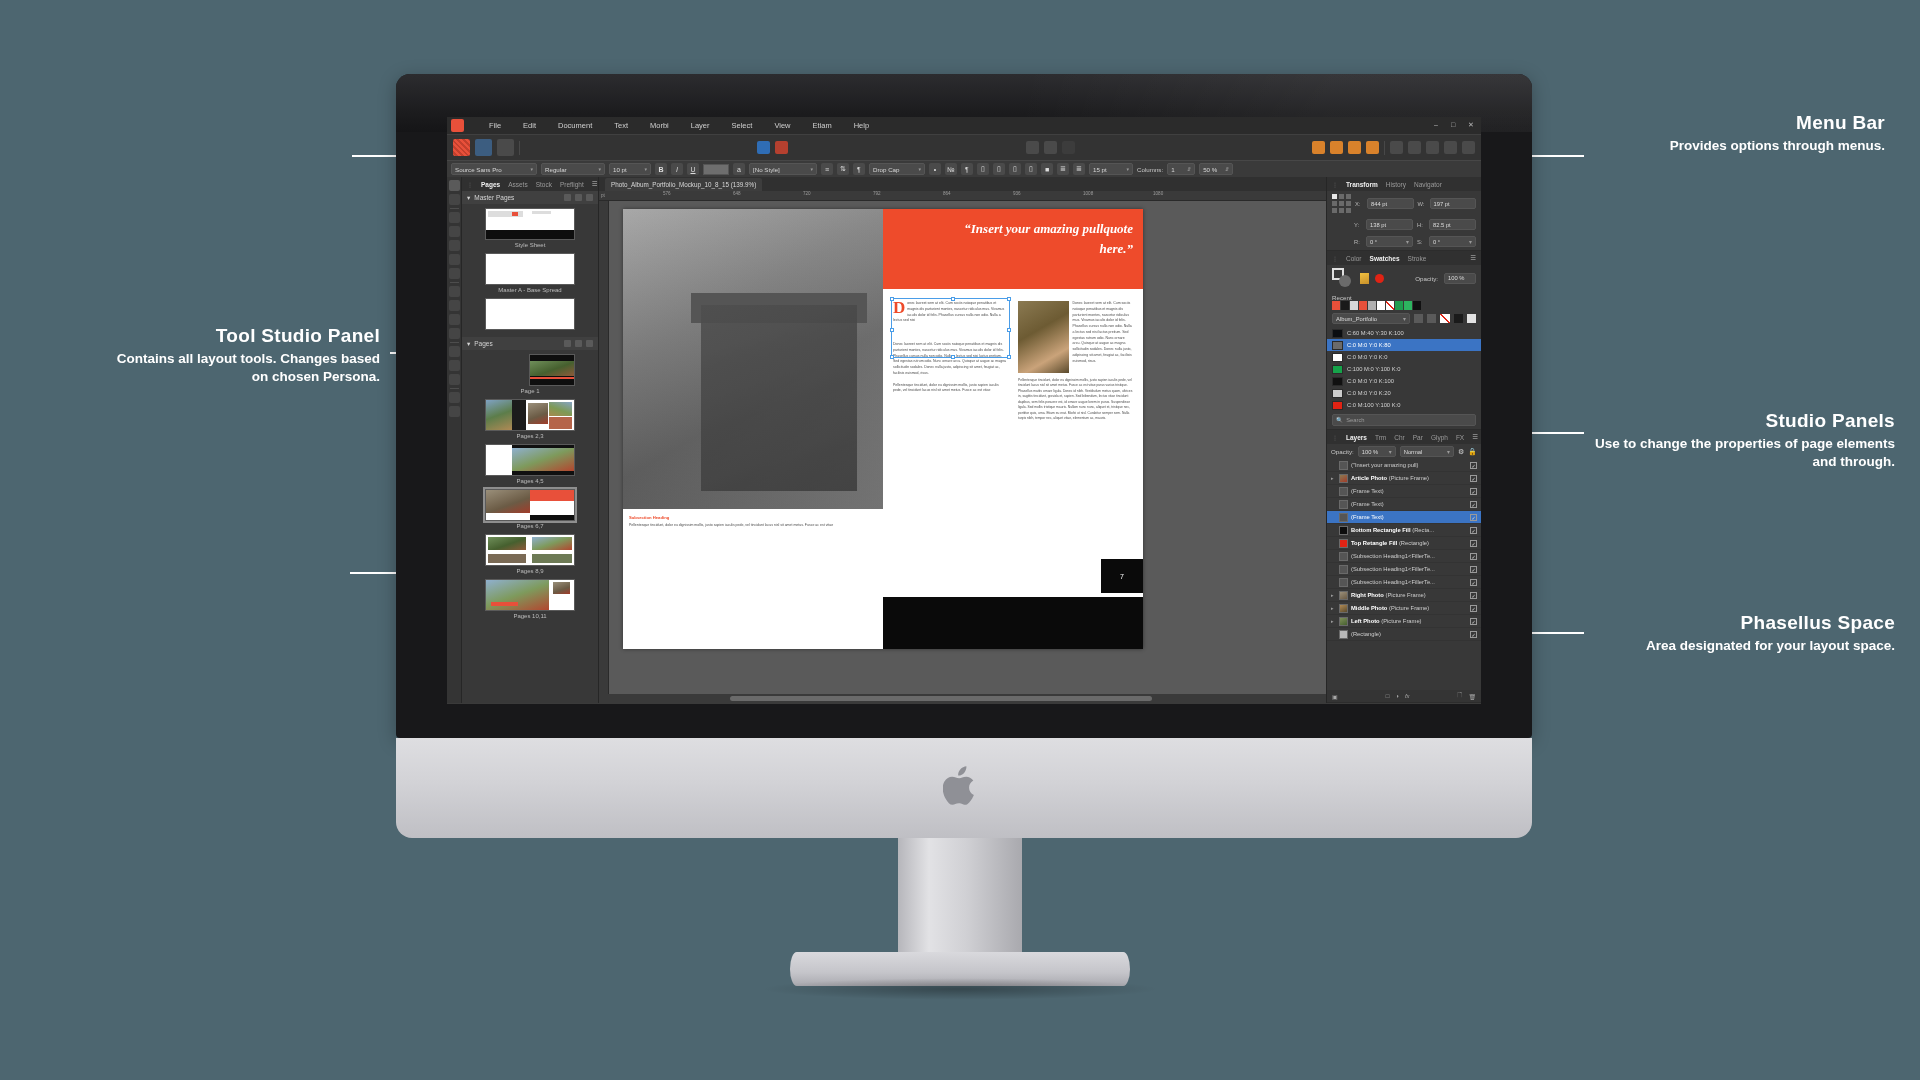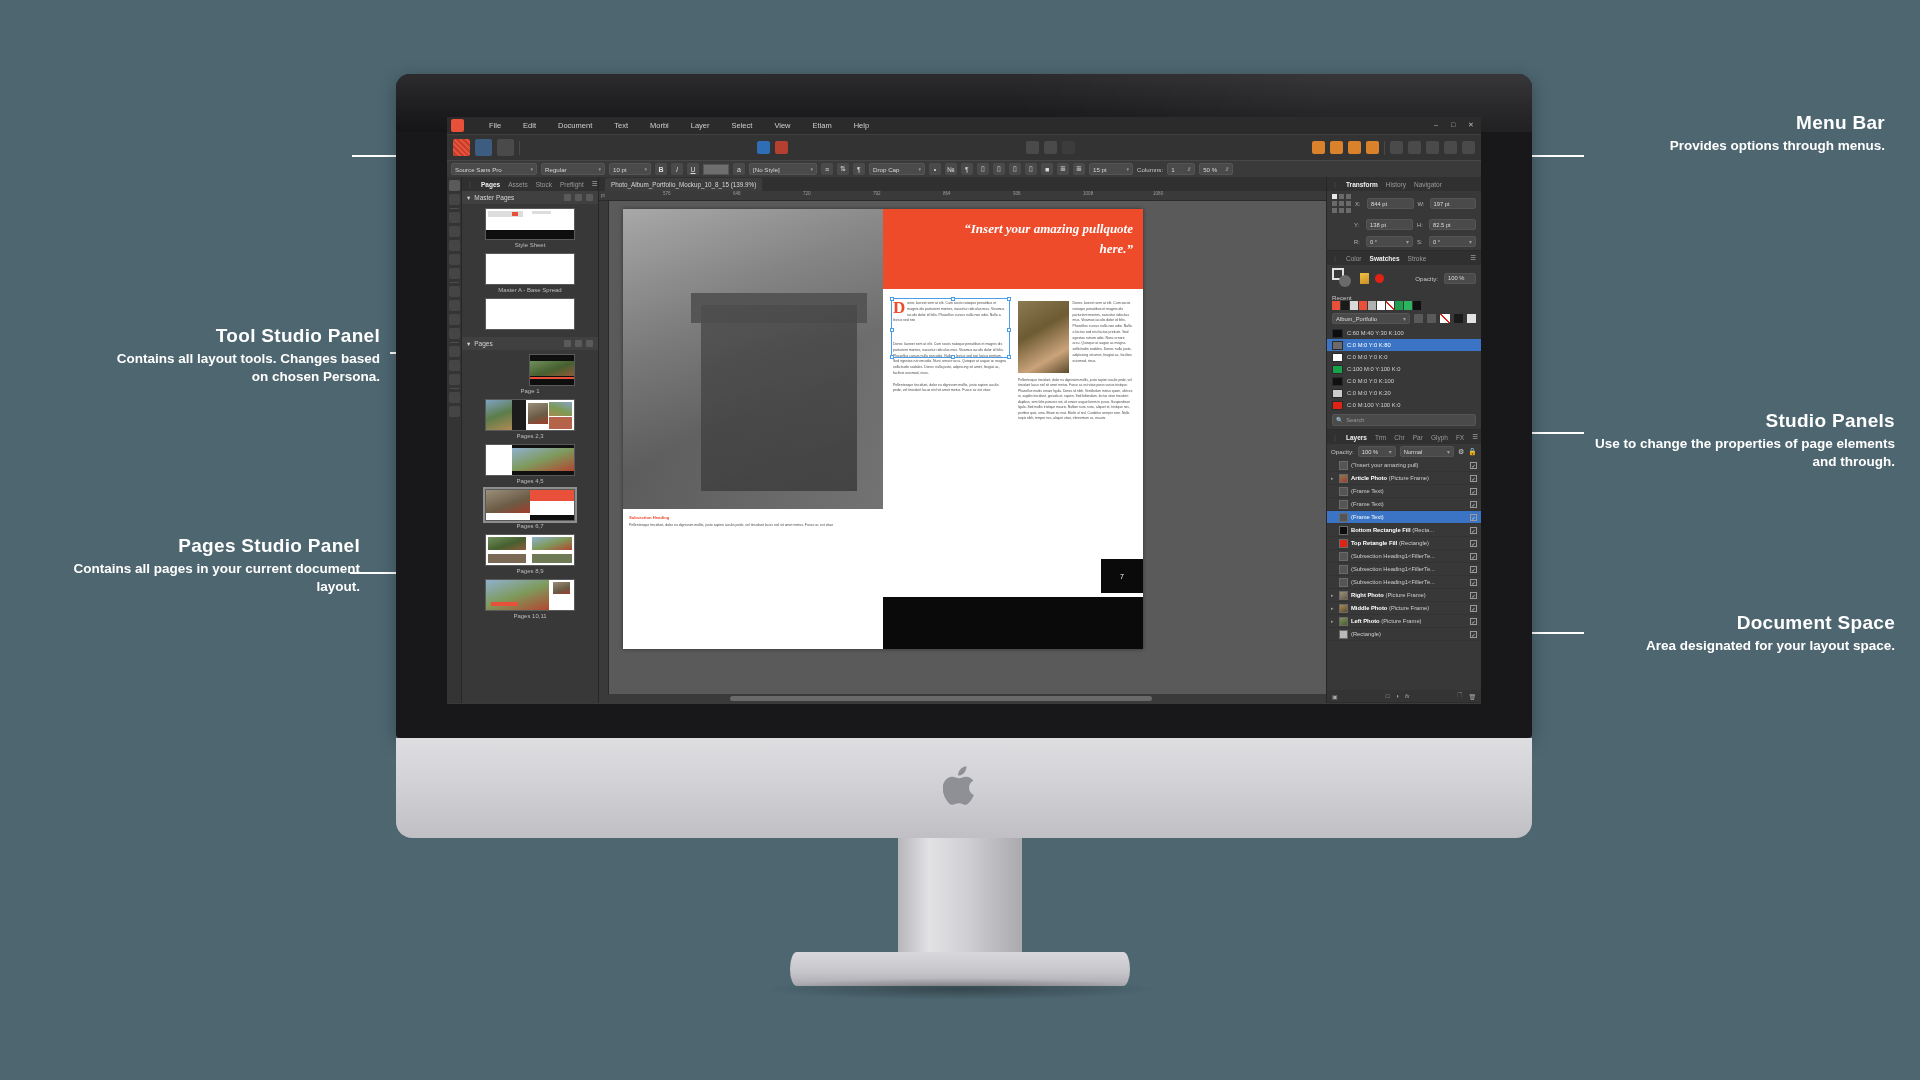--- a/index.html
+++ b/index.html
@@ -259,43 +259,39 @@
   <div class="leader" style="left:352px; top:155px; width:148px;"></div>
   <div class="leader-dot" style="left:487px; top:143px;"></div>
 
   <div class="callout right" style="left:100px; top:325px; width:280px;">
     <div class="c-title">Tool Studio Panel</div>
     <div class="c-body">Contains all layout tools. Changes based on chosen Persona.</div>
   </div>
   <div class="leader" style="left:390px; top:352px; width:48px;"></div>
   <div class="leader-dot" style="left:425px; top:340px;"></div>
 
-  <div class="callout right" style="left:70px; top:535px; width:290px;">
-    <div class="c-title">Pages Studio Panel</div>
-    <div class="c-body">Contains all pages in your current document layout.</div>
-  </div>
   <div class="leader" style="left:350px; top:572px; width:165px;"></div>
   <div class="leader-dot" style="left:503px; top:560px;"></div>
 
   <div class="callout left" style="left:1585px; top:112px; width:300px;">
     <div class="c-title">Menu Bar</div>
     <div class="c-body">Provides options through menus.</div>
   </div>
   <div class="leader" style="left:1424px; top:155px; width:160px;"></div>
   <div class="leader-dot" style="left:1411px; top:143px;"></div>
 
   <div class="callout left" style="left:1585px; top:410px; width:310px;">
     <div class="c-title">Studio Panels</div>
     <div class="c-body">Use to change the properties of page elements and through.</div>
   </div>
   <div class="leader" style="left:1432px; top:432px; width:152px;"></div>
   <div class="leader-dot" style="left:1406px; top:420px;"></div>
 
   <div class="callout left" style="left:1585px; top:612px; width:310px;">
-    <div class="c-title">Document Space</div>
+    <div class="c-title">Phasellus Space</div>
     <div class="c-body">Area designated for your layout space.</div>
   </div>
   <div class="leader" style="left:1274px; top:632px; width:310px;"></div>
   <div class="leader-dot" style="left:1249px; top:620px;"></div>
 
   <div class="imac-bezel">
     <div class="bezel-gloss"></div>
   </div>
   <div class="imac-chin"></div>
   <div class="apple-logo">

